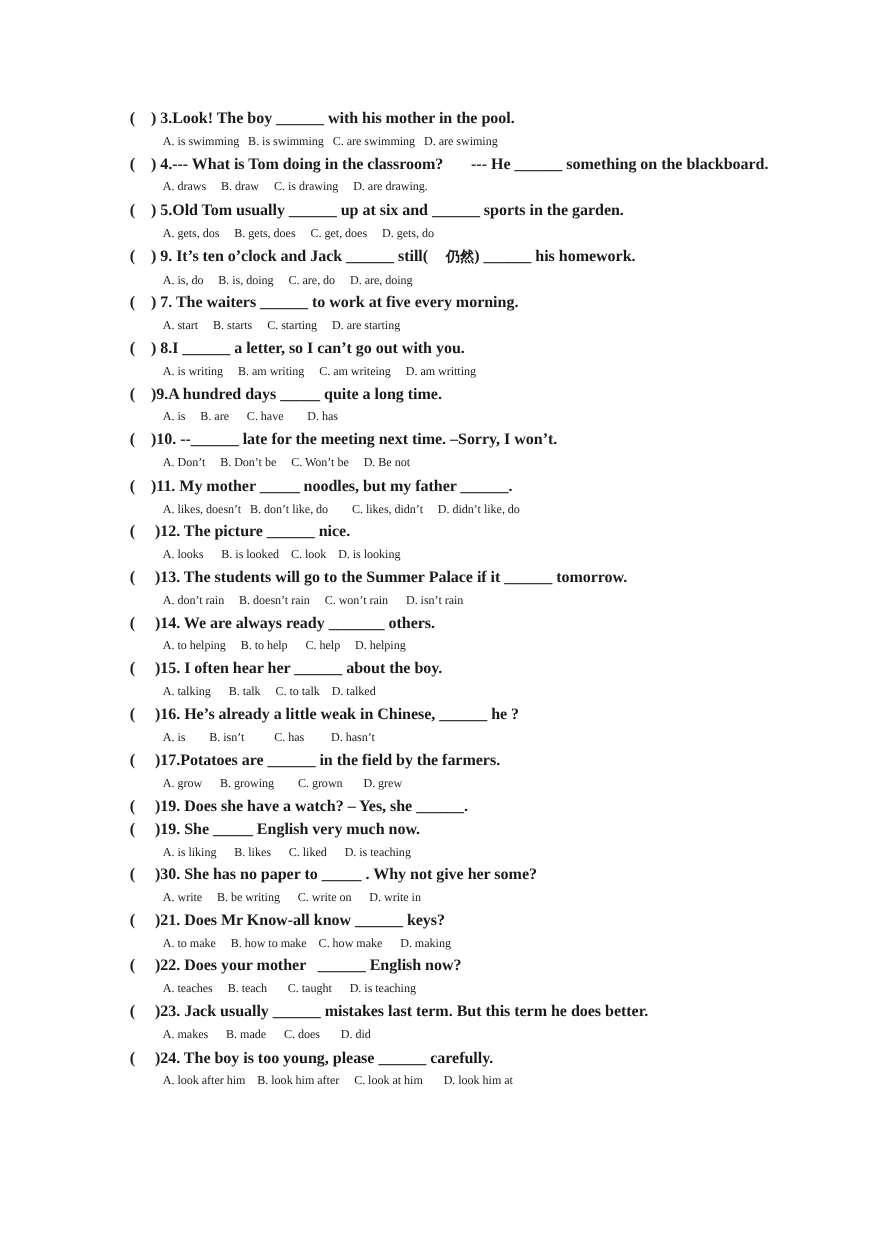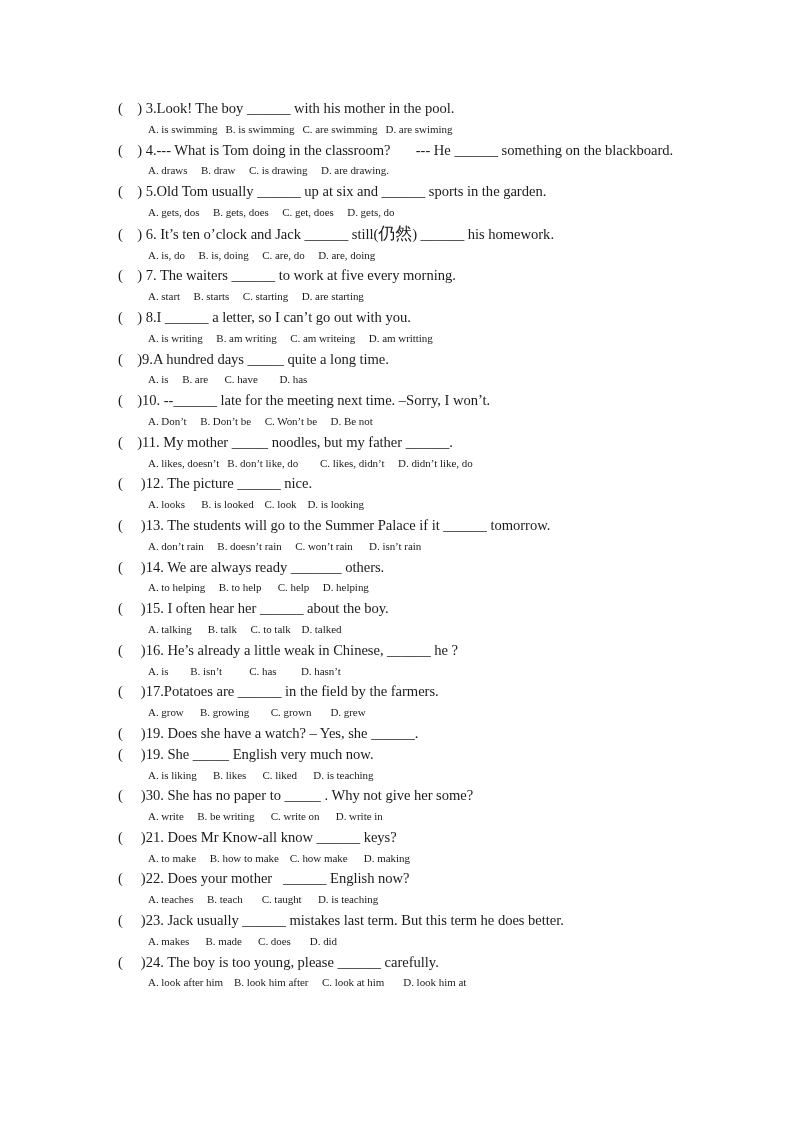--- a/index.html
+++ b/index.html
@@ -34,32 +34,34 @@
     margin: 0;
     padding: 0;
   }
   .qline {
     font-size: 14.6px;
     line-height: 20.8px;
     white-space: pre;
     text-indent: 0;
     margin: 0;
     letter-spacing: -0.04px;
+    font-weight: bold;
   }
   .oline {
     font-size: 11px;
     line-height: 20.8px;
     white-space: pre;
     margin: 0;
     padding-left: 30px;
     letter-spacing: -0.04px;
   }
   .cjk {
     font-family: "DejaVu Sans", sans-serif;
-    font-size: 17px;
+    font-size: 13px;
+    margin-left: 16px;
   }
 </style>
 </head>
 <body>
 
 <div class="page">
   <div class="content">
 
     <div class="qblock">
       <div class="qline">(    ) 3.Look! The boy ______ with his mother in the pool.</div>
@@ -70,21 +72,21 @@
       <div class="qline">(    ) 4.--- What is Tom doing in the classroom?       --- He ______ something on the blackboard.</div>
       <div class="oline">A. draws     B. draw     C. is drawing     D. are drawing.</div>
     </div>
 
     <div class="qblock">
       <div class="qline">(    ) 5.Old Tom usually ______ up at six and ______ sports in the garden.</div>
       <div class="oline">A. gets, dos     B. gets, does     C. get, does     D. gets, do</div>
     </div>
 
     <div class="qblock">
-      <div class="qline"><span>(    ) 6. It’s ten o’clock and Jack ______ still(</span><span class="cjk">仍然</span><span>) ______ his homework.</span></div>
+      <div class="qline"><span>(    ) 9. It’s ten o’clock and Jack ______ still(</span><span class="cjk">仍然</span><span>) ______ his homework.</span></div>
       <div class="oline">A. is, do     B. is, doing     C. are, do     D. are, doing</div>
     </div>
 
     <div class="qblock">
       <div class="qline">(    ) 7. The waiters ______ to work at five every morning.</div>
       <div class="oline">A. start     B. starts     C. starting     D. are starting</div>
     </div>
 
     <div class="qblock">
       <div class="qline">(    ) 8.I ______ a letter, so I can’t go out with you.</div>

